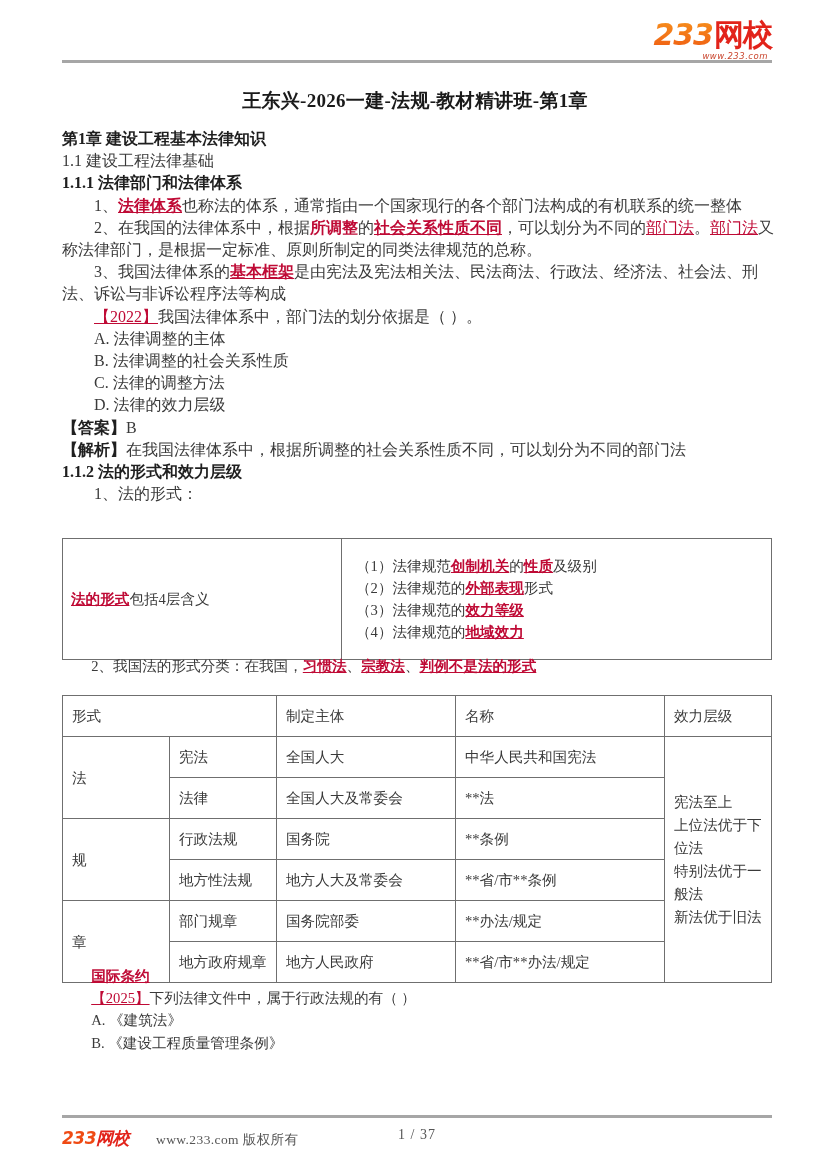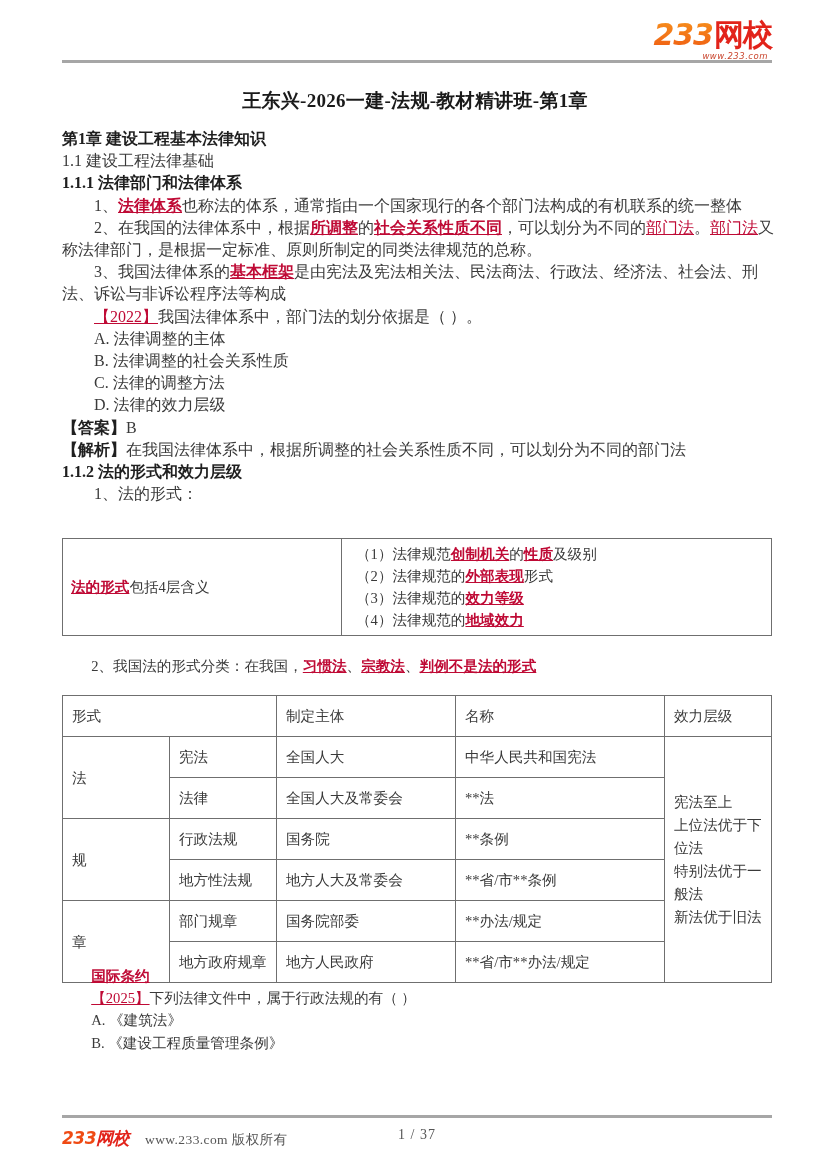--- a/index.html
+++ b/index.html
@@ -111,33 +111,32 @@
     text-underline-offset: 1px;
   }
   .hl-nb {              
     color: #bf0a35;
     text-decoration: underline;
     text-underline-offset: 1px;
   }
   .hl-plain {           
     color: #bf0a35;
     font-weight: bold;
-    text-decoration: underline;
   }
 
   
   .tbl {
     border-collapse: collapse;
     font-size: 14.6px;
     color: #3a3a3a;
     table-layout: fixed;
   }
   .tbl td {
     border: 1px solid #6f6f6f;
-    padding: 4px 8px;
+    padding: 16px 8px;
     vertical-align: middle;
     line-height: 22px;
   }
   #table-forms {
     position: absolute;
     top: 538px;
     left: 62px;
     width: 710px;
   }
   #table-forms td.c1 { width: 262px; }
@@ -218,21 +217,21 @@
     font-family: "DejaVu Sans", sans-serif;
     font-weight: bold;
     font-style: italic;
     font-size: 17px;
     color: #e2231a;
     letter-spacing: -0.5px;
     white-space: nowrap;
   }
   .footer-logo .f233 { color: #ef4a13; }
   .footer-text {
-    margin-left: 16px;
+    margin-left: 27px;
     font-size: 13.5px;
     color: #555;
     letter-spacing: 0.4px;
     white-space: nowrap;
   }
   .footer-page {
     position: absolute;
     left: 0;
     right: 0;
     top: 12px;

